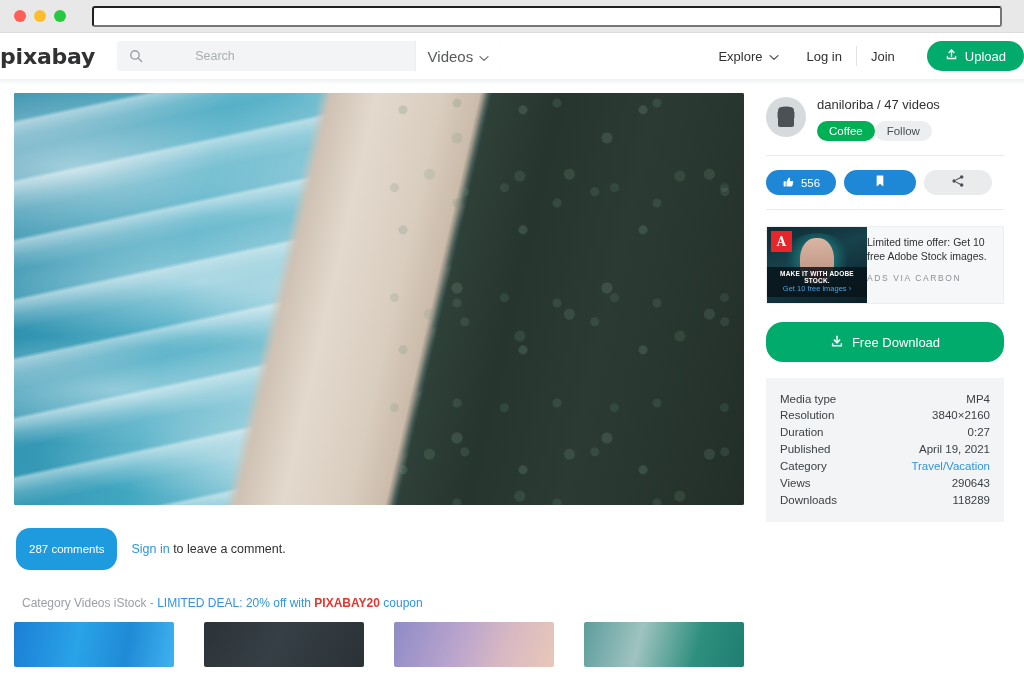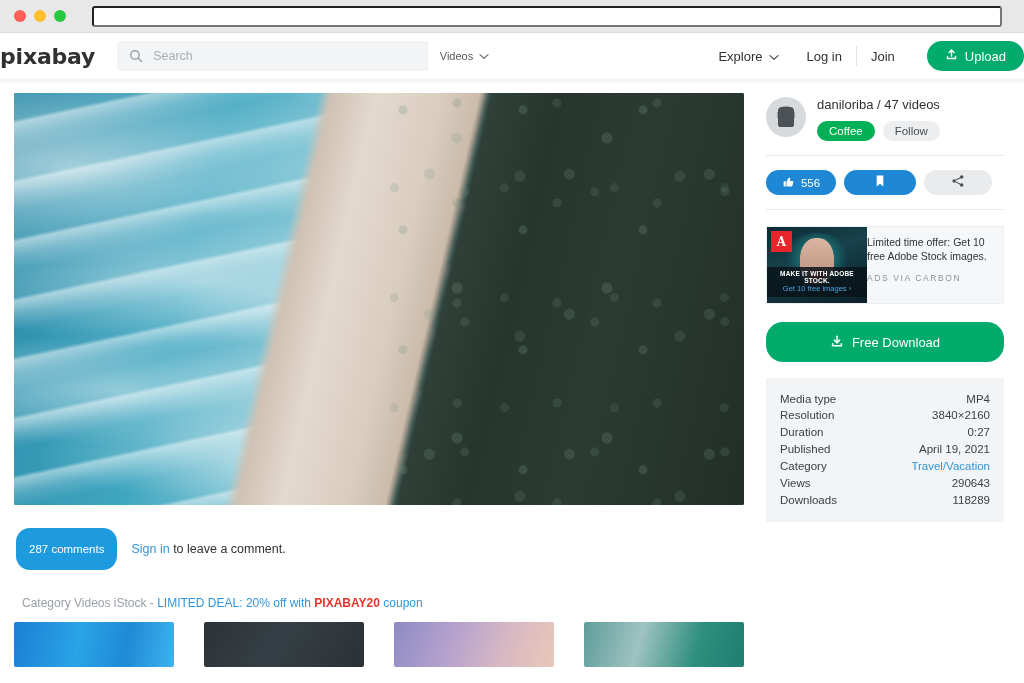--- a/index.html
+++ b/index.html
@@ -39,26 +39,27 @@
   .search-wrap {
     display: flex; align-items: center;
     background: #f3f4f5; border-radius: 4px;
     width: 384px; height: 30px; overflow: hidden;
   }
   .search-icon { margin: 0 10px 0 12px; display: flex; }
   .search-input {
     flex: 1; border: none; background: transparent; outline: none;
     font-size: 12.5px; color: #55595c;
     font-family: "Liberation Sans", sans-serif;
+    margin-left: 42px;
   }
   .search-input::placeholder { color: #a9aeb2; }
   .search-type {
     display: flex; align-items: center; gap: 6px;
     background: #ffffff; height: 100%;
-    padding: 0 12px; font-size: 11px; color: #55595c;
+    padding: 0 12px; font-size: 15px; color: #55595c;
     border-left: 1px solid #eceeef;
   }
   .header-right {
     margin-left: auto; display: flex; align-items: center; gap: 0;
   }
   .nav-link {
     font-size: 13px; color: #2f3133; padding: 0 14px;
     display: flex; align-items: center; gap: 6px; height: 26px;
   }
   .nav-sep { width: 1px; height: 20px; background: #e1e3e5; }
@@ -162,21 +163,21 @@
     width: 40px; height: 40px; border-radius: 50%; flex: none;
     background: radial-gradient(circle at 50% 45%, #9aa0a5 0 30%, #d7dadd 31% 100%);
     position: relative; overflow: hidden;
   }
   .avatar::after {
     content: ""; position: absolute; left: 50%; top: 26%;
     width: 16px; height: 20px; transform: translateX(-50%);
     background: #4b5155; border-radius: 4px 4px 2px 2px;
   }
   .uploader-name { font-size: 13px; color: #2f3133; margin-bottom: 9px; }
-  .badges { display: flex; gap: 8px; }
+  .badges { display: flex; }
   .pill-coffee {
     background: #00b055; color: #fff; font-size: 11.5px;
     border-radius: 12px; padding: 4px 12px;
   }
   .pill-follow {
     background: #eceef0; color: #4a4f54; font-size: 11.5px;
     border-radius: 12px; padding: 4px 12px;
   }
 
   .divider { height: 1px; background: #e8eaec; margin: 14px 0; }

